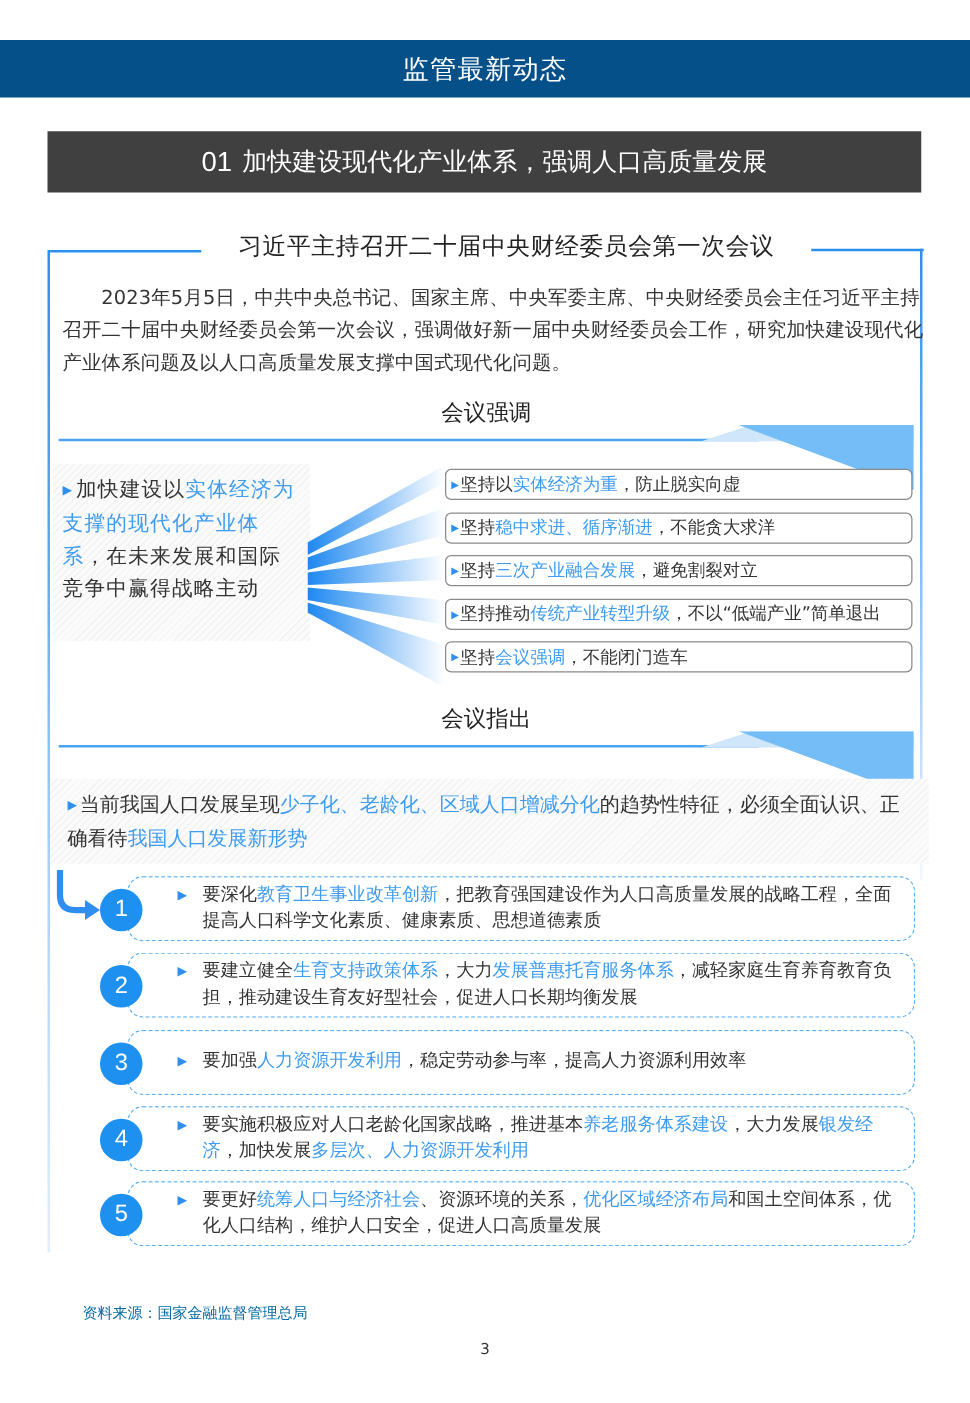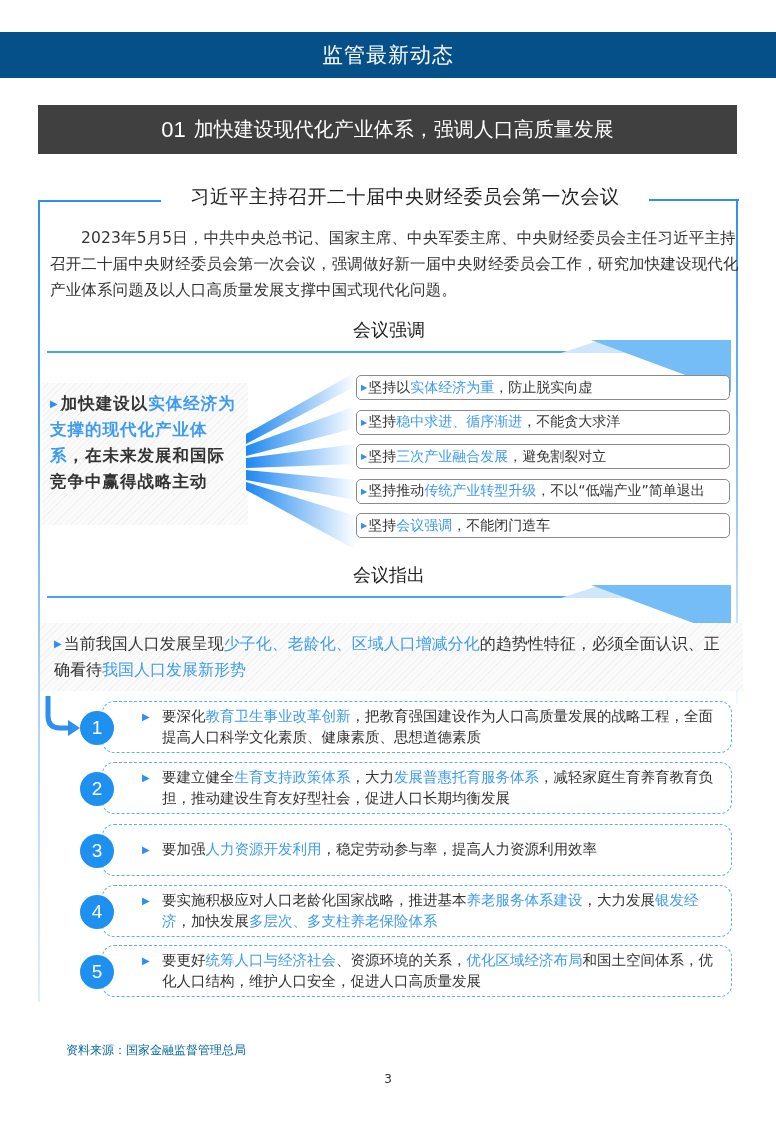--- a/index.html
+++ b/index.html
@@ -46,21 +46,21 @@
   .subhead { left: 47px; width: 684px; height: 40px; }
   .subhead .title { position: absolute; left: 0; right: 0; top: 0; text-align: center; font-size: 18px; color: #222; }
   .subhead .line { position: absolute; left: 0; top: 33px; width: 560px; height: 2px; background: #4aa3f0; }
   .subhead svg { position: absolute; right: 0; top: 22px; }
 
   
   .hatch {
     background-color: #fbfbfb;
     background-image: repeating-linear-gradient(135deg, rgba(0,0,0,0.035) 0 1px, transparent 1px 4px);
   }
-  .left-box { left: 42px; top: 383px; width: 206px; height: 142px; font-weight: bold; }
+  .left-box { left: 42px; top: 371px; width: 206px; height: 142px; }
   .left-box .txt {
     position: absolute; left: 8px; top: 8px; width: 190px; font-size: 16.5px; line-height: 26px; color: #333;
     letter-spacing: 1px;
   }
   .tri-bullet { color: #2e8ff0; font-size: 10px; vertical-align: 2px; margin-right: 2px; }
 
   .fan { left: 246px; top: 372px; }
 
   .emph-list { left: 356px; top: 375px; width: 374px; }
   .emph-item {
@@ -228,21 +228,21 @@
   <div class="txt" style="top:15px; left:82px;">
     <span>要加强</span><span class="hl">人力资源开发利用</span><span>，稳定劳动参与率，提高人力资源利用效率</span>
   </div>
 </div>
 
 <div class="abs point" style="top:885px; height:52px;">
   <div class="box"></div>
   <div class="circle" style="top:10px;">4</div>
   <span class="arrow" style="top:10px;">▶</span>
   <div class="txt" style="top:5px; left:82px;">
-    <span>要实施积极应对人口老龄化国家战略，推进基本</span><span class="hl">养老服务体系建设</span><span>，大力发展</span><span class="hl">银发经济</span><span>，加快发展</span><span class="hl">多层次、多支柱养老保险体系</span>
+    <span>要实施积极应对人口老龄化国家战略，推进基本</span><span class="hl">养老服务体系建设</span><span>，大力发展</span><span class="hl">银发经济</span><span>，加快发展</span><span class="hl">多层次、人力资源开发利用</span>
   </div>
 </div>
 
 <div class="abs point" style="top:945px; height:52px;">
   <div class="box"></div>
   <div class="circle" style="top:10px;">5</div>
   <span class="arrow" style="top:10px;">▶</span>
   <div class="txt" style="top:5px; left:82px;">
     <span>要更好</span><span class="hl">统筹人口与经济社会</span><span>、资源环境的关系，</span><span class="hl">优化区域经济布局</span><span>和国土空间体系，优化人口结构，维护人口安全，促进人口高质量发展</span>
   </div>

